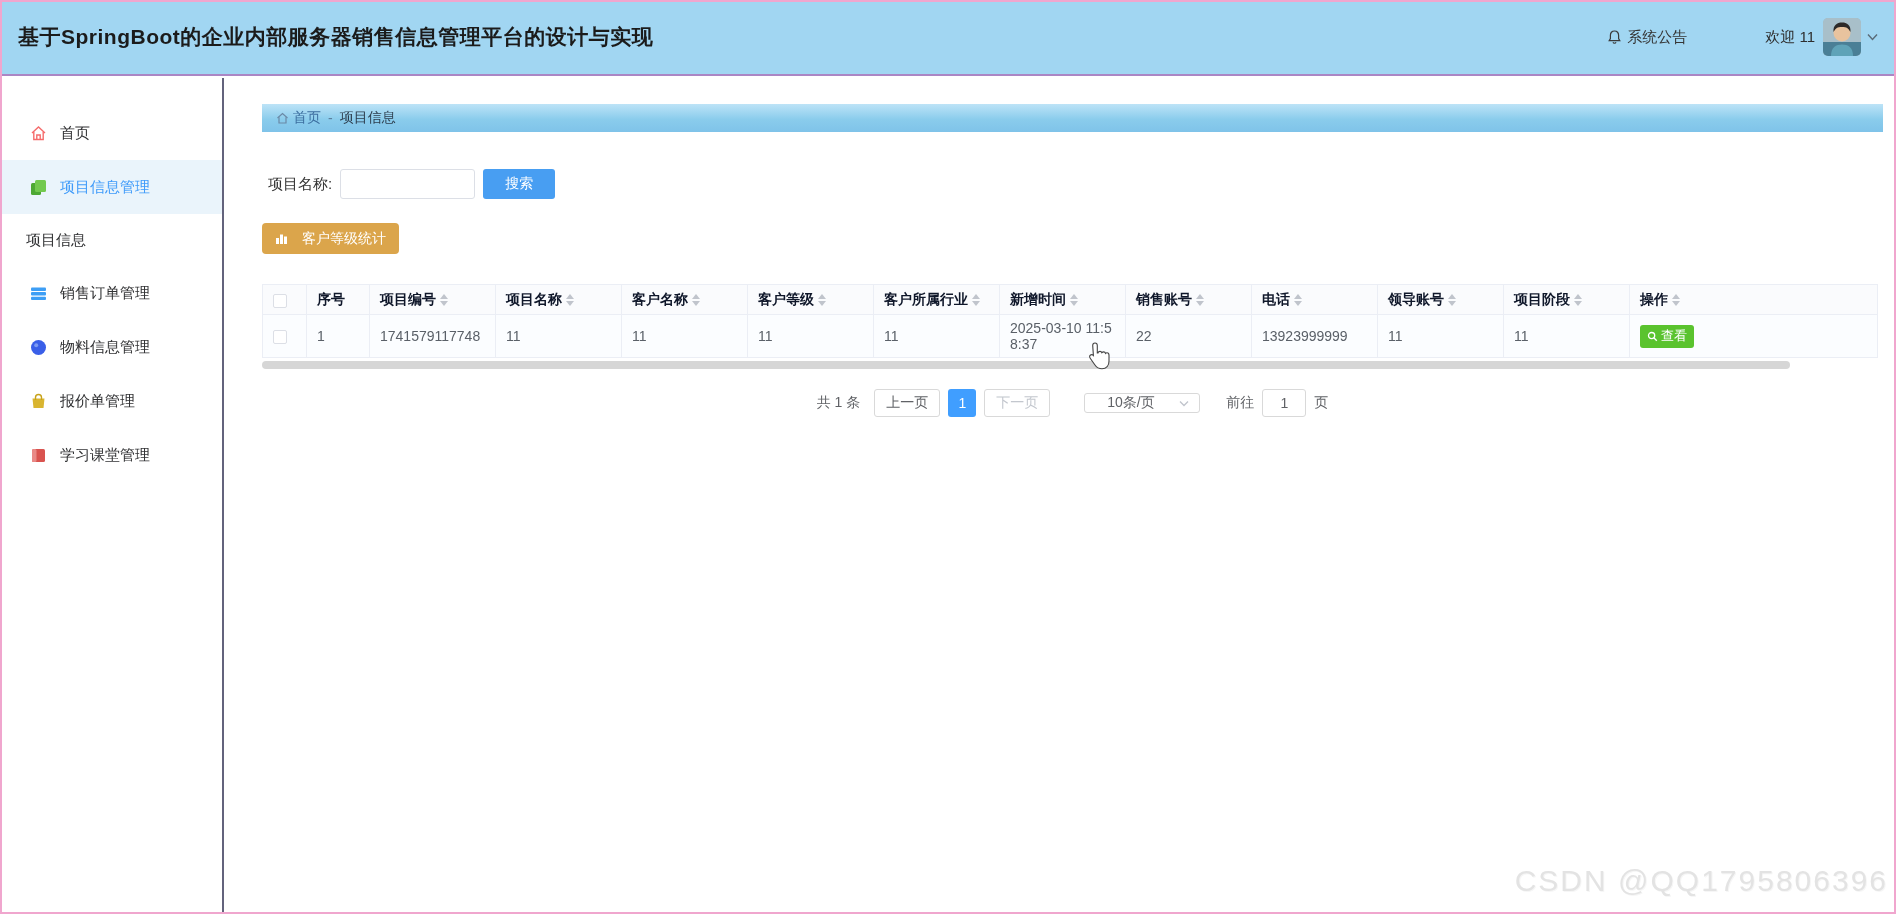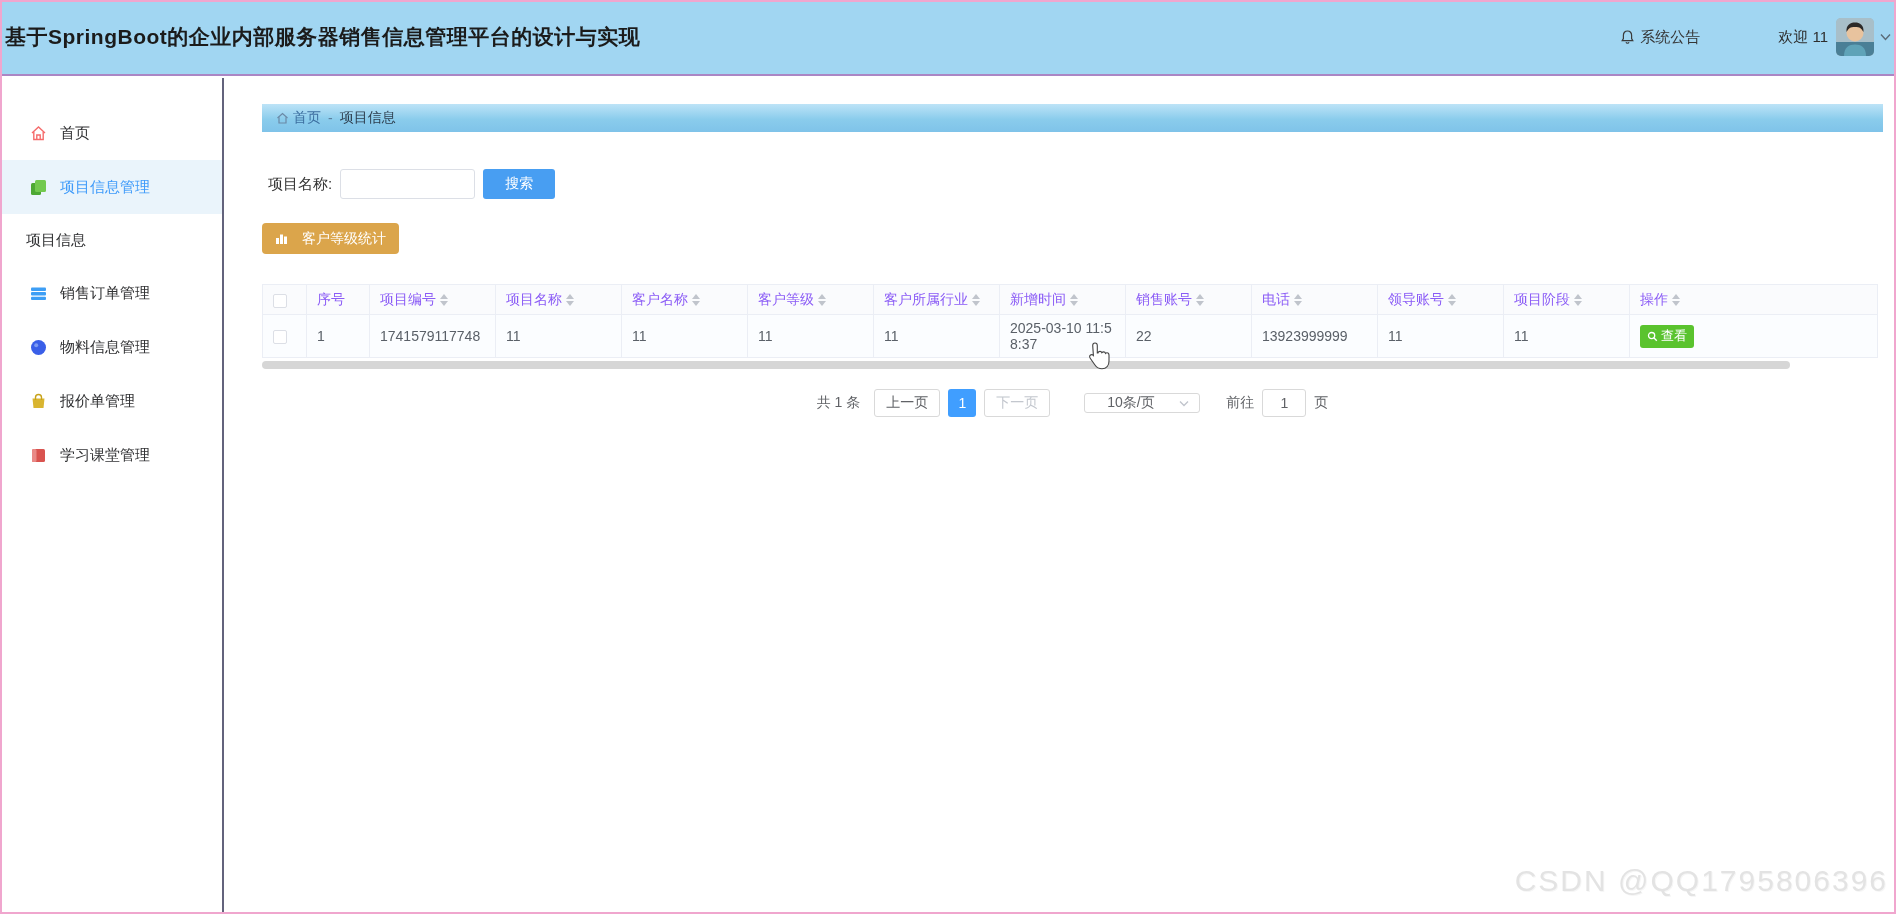--- a/index.html
+++ b/index.html
@@ -11,21 +11,21 @@
   
   .page-frame {
     position:absolute; inset:0; border:2px solid #f0a6ce;
     pointer-events:none; z-index:50;
   }
 
   
   .topbar {
     position:absolute; left:0; top:0; width:1896px; height:76px;
     background:#a1d6f2; border-bottom:2px solid #ab86c4;
-    display:flex; align-items:center; padding:0 5px; z-index:5;
+    display:flex; align-items:center; padding:0 18px; z-index:5;
   }
   .topbar-title { font-size:21px; font-weight:bold; color:#1b1b1b; letter-spacing:0.5px; }
   .topbar-right { margin-left:auto; display:flex; align-items:center; }
   .announcement { display:flex; align-items:center; gap:5px; font-size:15px; color:#353535; cursor:pointer; }
   .welcome { margin-left:78px; font-size:15px; color:#2e2e2e; }
   .avatar {
     width:38px; height:38px; border-radius:5px; margin-left:8px; overflow:hidden;
     background:#9db8c2; display:block; flex:none;
   }
   .chevron { margin-left:6px; }
@@ -70,21 +70,21 @@
 
   .stats-btn {
     margin-top:24px; height:31px; padding:0 13px; border:none; border-radius:4px;
     background:#dba54b; color:#fff; font-size:14px; cursor:pointer;
     display:inline-flex; align-items:center; gap:14px;
   }
 
   
   table { margin-top:30px; width:1615px; border-collapse:collapse; table-layout:fixed; }
   th,td { border:1px solid #ebeef5; padding:0 10px; font-size:14px; text-align:left; overflow:hidden; }
-  thead th { height:30px; background:#fafbfd; color:#8b5cf6; font-weight:normal; white-space:nowrap; }
+  thead th { height:30px; background:#fafbfd; color:#0f172a; font-weight:bold; white-space:nowrap; }
   tbody td { height:43px; background:#fbfdff; color:#5a6068; word-break:break-all; }
   .th-inner { display:flex; align-items:center; gap:4px; }
   .caret { display:inline-flex; flex-direction:column; gap:2px; }
   .caret i { display:block; width:0; height:0; border-left:4px solid transparent; border-right:4px solid transparent; }
   .caret .up   { border-bottom:5px solid #c0c4cc; }
   .caret .down { border-top:5px solid #c0c4cc; }
   .checkbox {
     display:inline-block; width:14px; height:14px; border:1px solid #dcdfe6;
     border-radius:2px; background:#fff; vertical-align:middle; cursor:pointer;
   }

